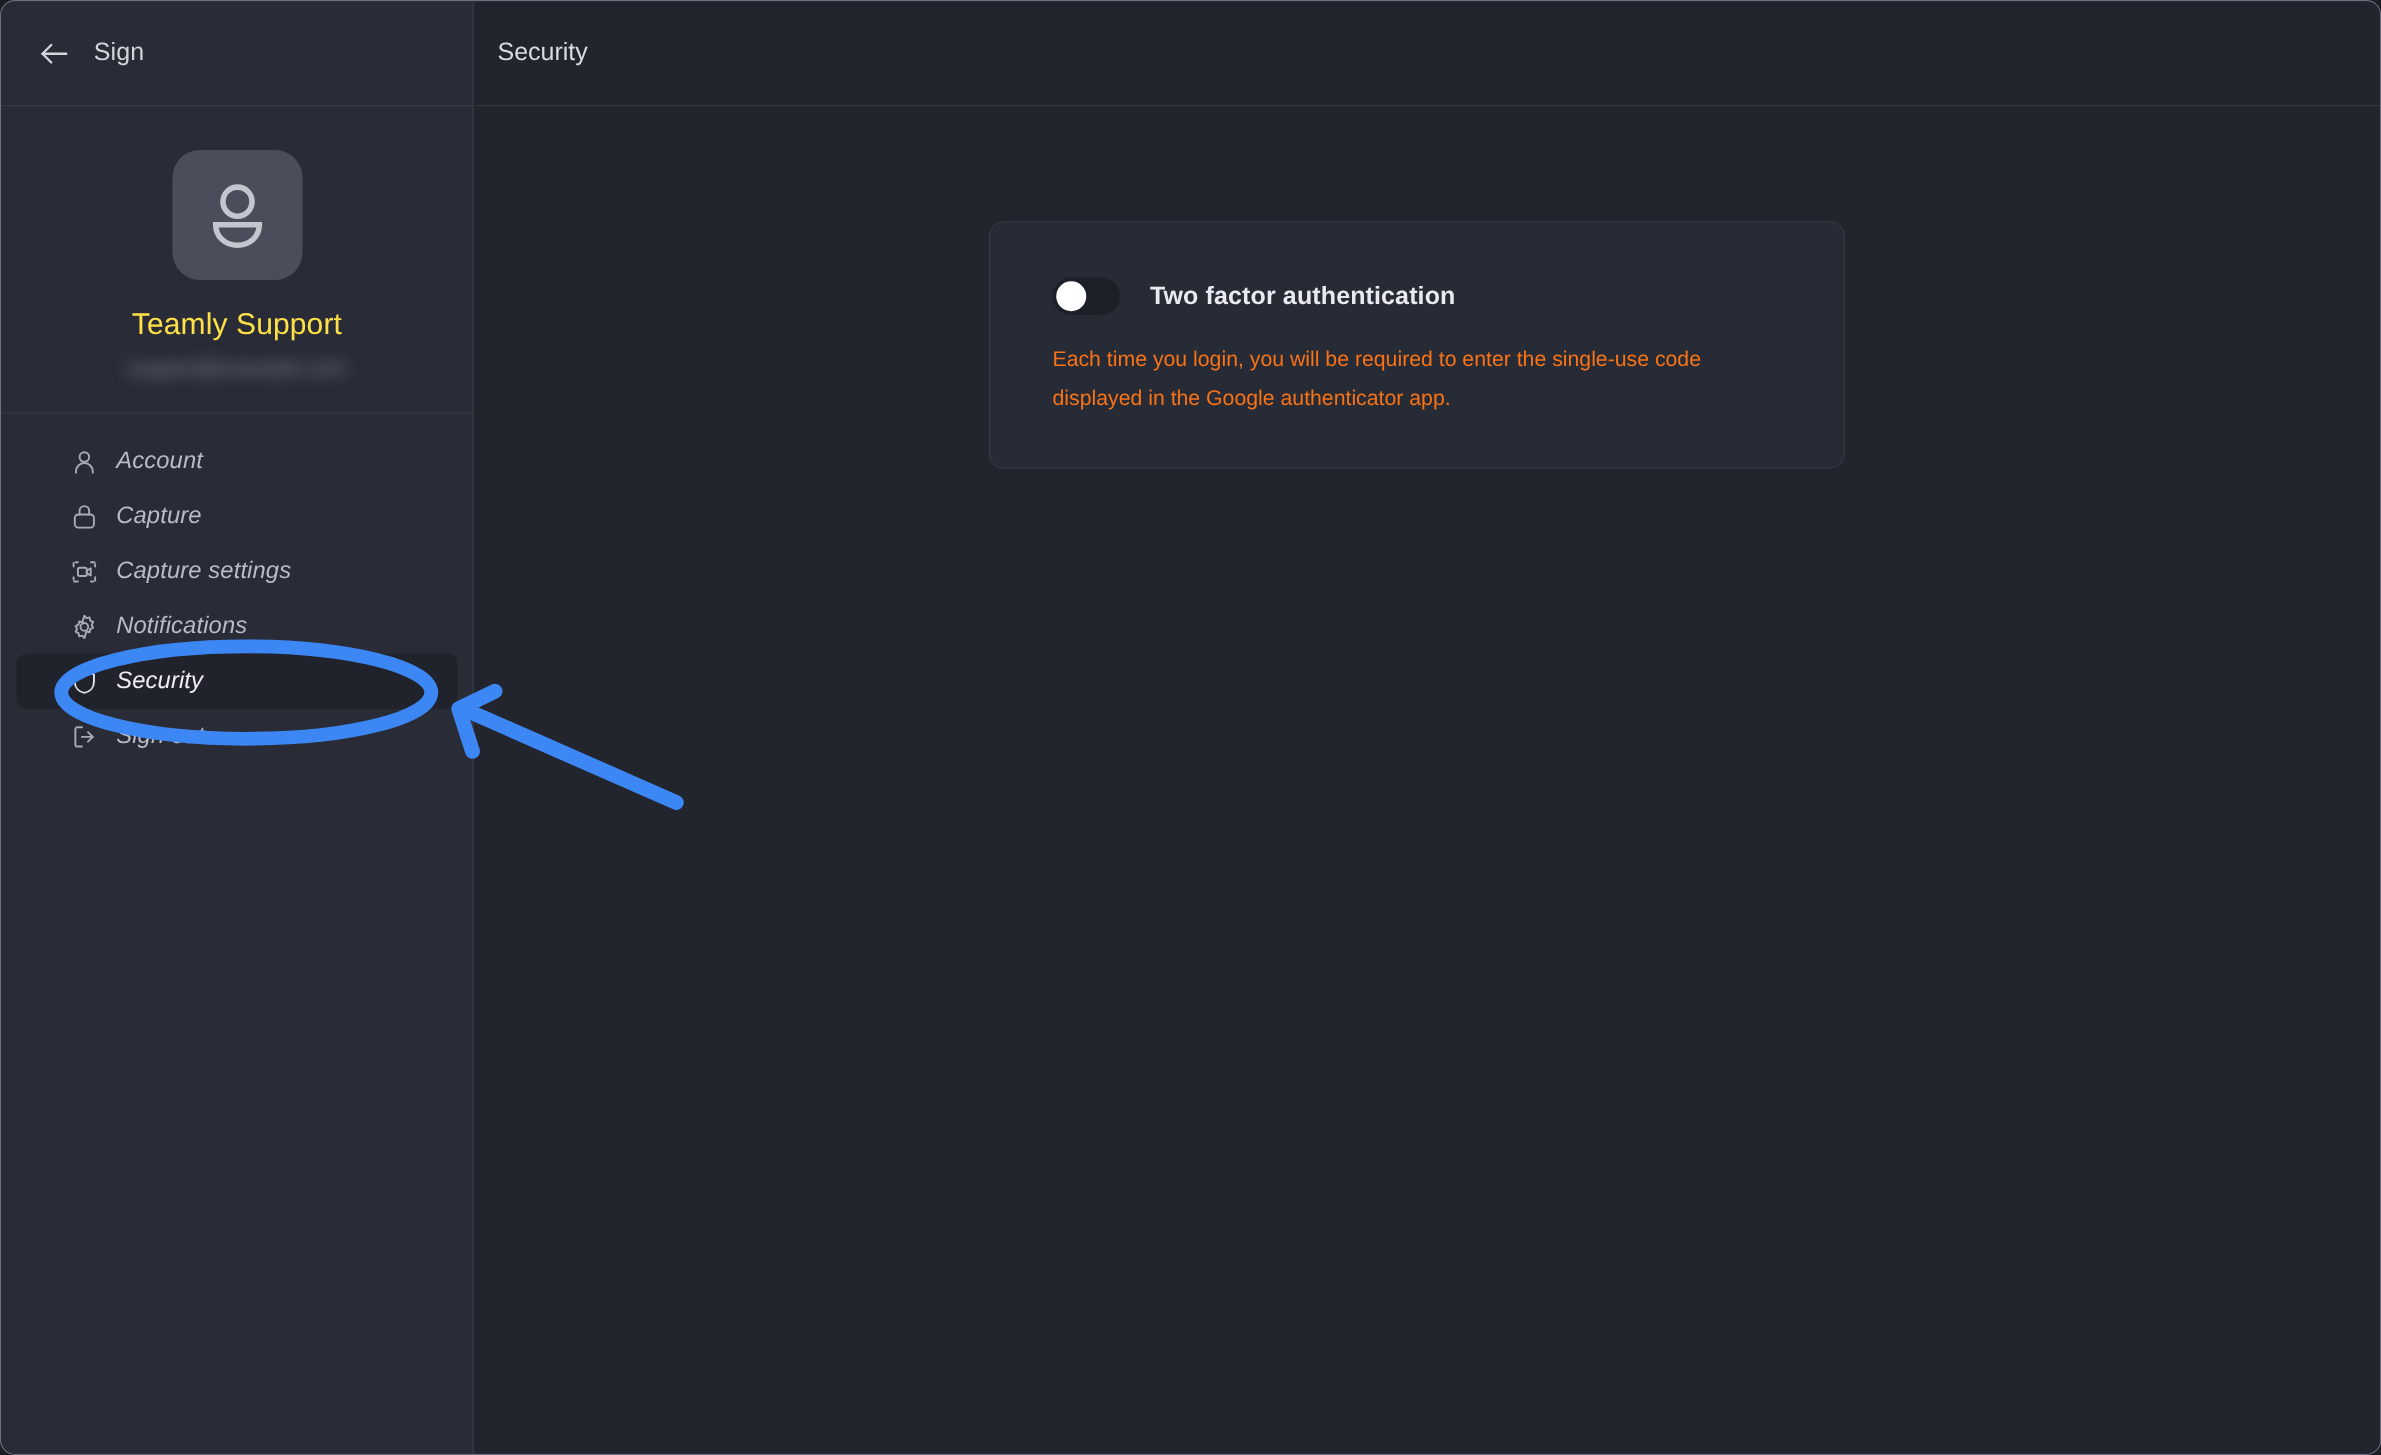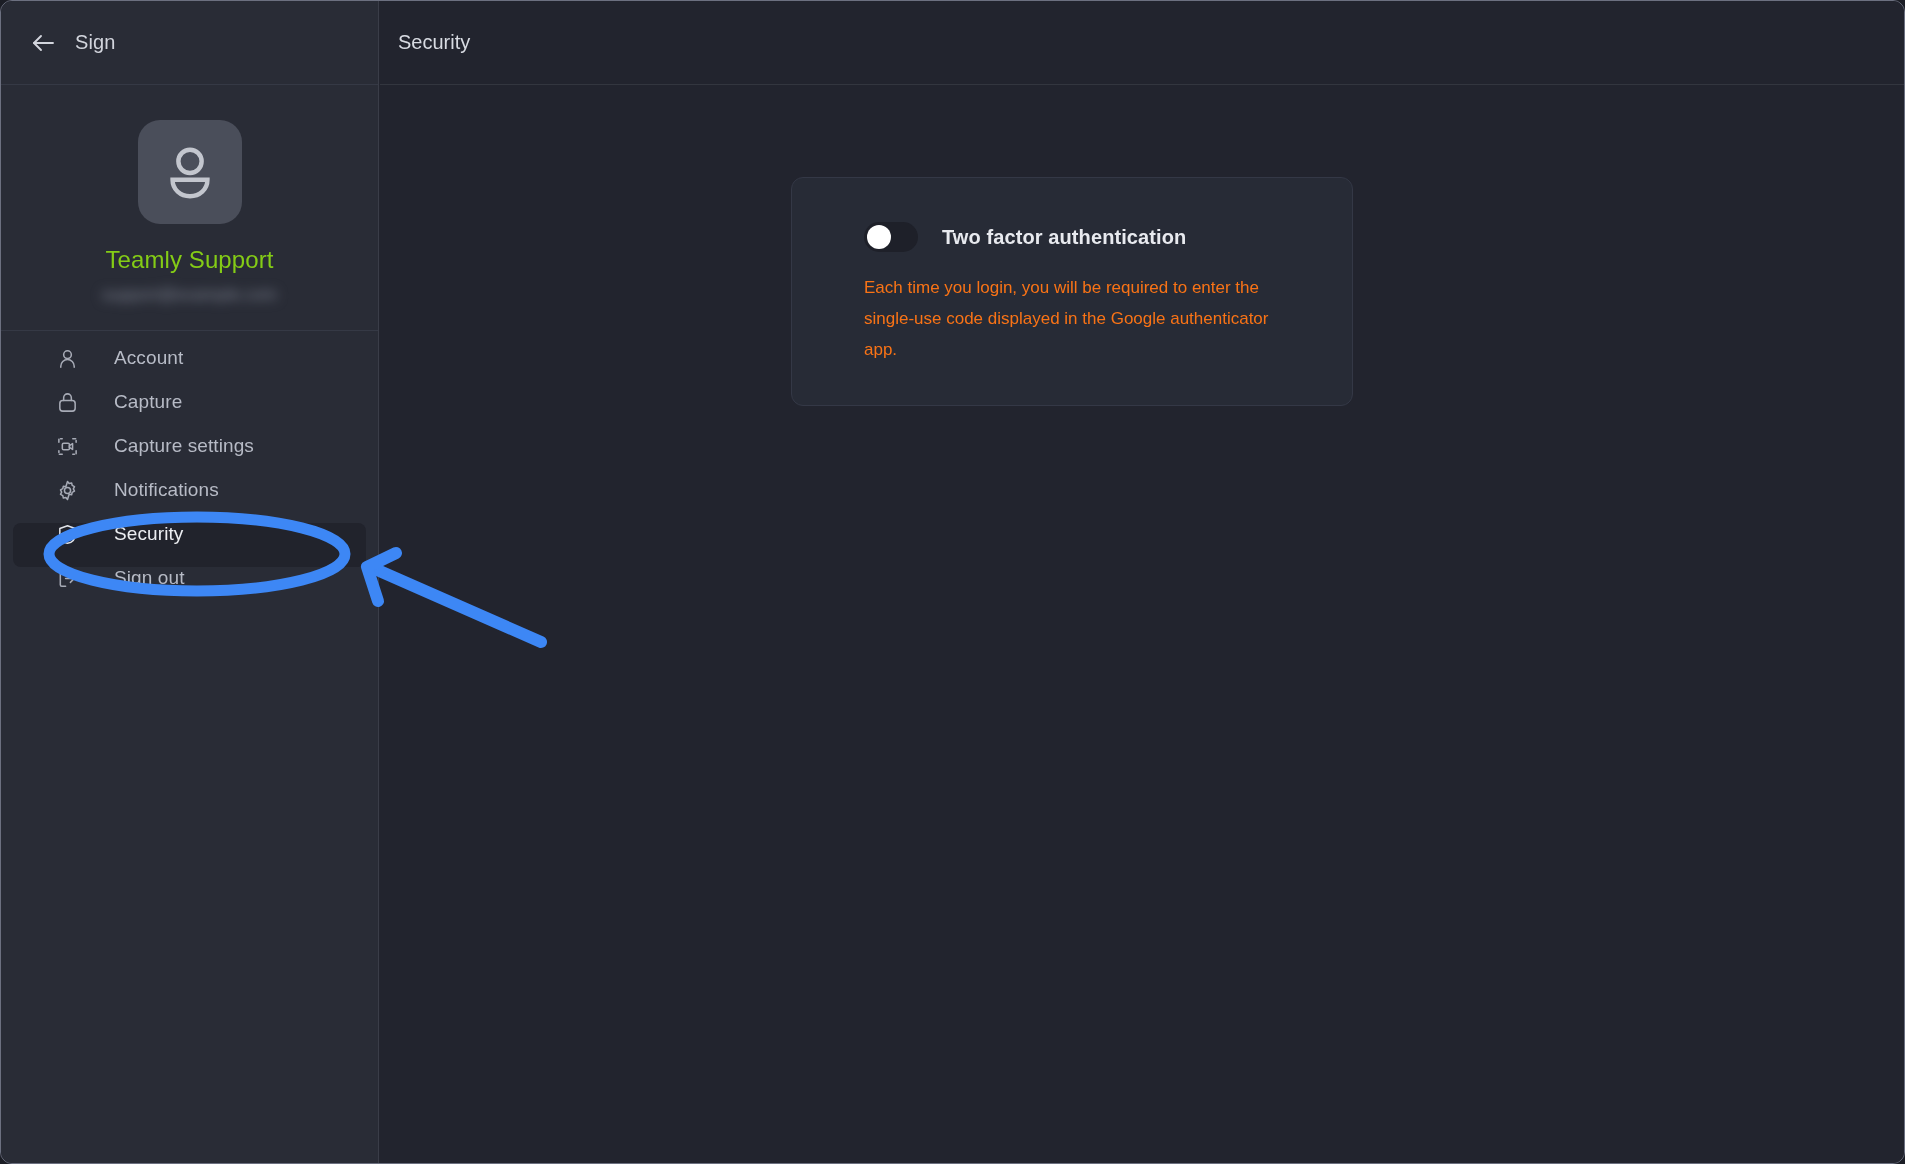--- a/index.html
+++ b/index.html
@@ -52,45 +52,46 @@
   .avatar {
     width: 104px; height: 104px;
     border-radius: 22px;
     background: #4a4e5a;
     display: flex; align-items: center; justify-content: center;
   }
   .avatar svg { width: 62px; height: 62px; display: block; }
   .profile-name {
     margin-top: 22px;
     font-size: 24px;
-    color: #84cc16;
+    color: #fde047;
     font-weight: 400;
     letter-spacing: .1px;
   }
   .profile-email {
     margin-top: 10px;
     font-size: 17px;
     color: #7e8391;
     filter: blur(6px);
     user-select: none;
     height: 22px;
     line-height: 22px;
   }
 
   .menu { padding-top: 16px; }
   .menu-item {
     position: relative;
     display: flex;
-    align-items: flex-start;
+    align-items: center;
     height: 44px;
     margin: 0 12px;
     padding-left: 43px;
     border-radius: 8px;
-    gap: 35px;
+    gap: 14px;
     color: #b7bbc6;
+    font-style: italic;
   }
   .menu-item .mi-icon { width: 23px; height: 23px; flex: 0 0 23px; display:block; }
   .menu-item .mi-icon svg { width: 23px; height: 23px; display: block; }
   .menu-item .mi-label { font-size: 19px; letter-spacing: .1px; }
   .menu-item.active { background: #21232c; color: #eceef2; }
   .menu-item.active .mi-icon svg { stroke: #dfe2e8; }
 
   
   .main {
     position: absolute;
@@ -110,22 +111,22 @@
     color: #d8dbe2;
     font-weight: 400;
   }
   .main-body {
     position: relative;
     height: calc(100% - 84px);
   }
   .card {
     position: absolute;
     left: 411px; top: 92px;
-    width: 562px;
-    padding: 44px 56px 40px 72px;
+    width: 685px;
+    padding: 44px 56px 40px 50px;
     background: #272b36;
     border: 1px solid #343846;
     border-radius: 12px;
   }
   .card-row {
     display: flex;
     align-items: center;
     gap: 24px;
   }
   .toggle {

